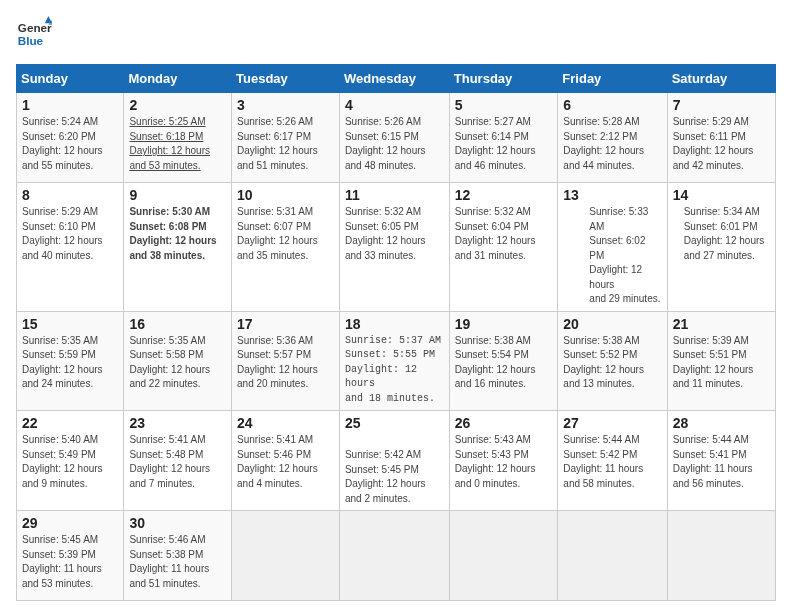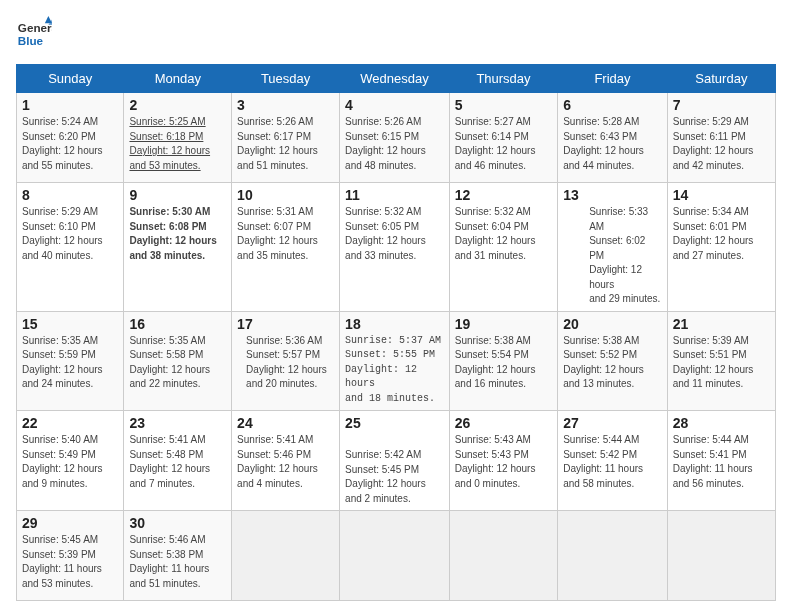--- a/index.html
+++ b/index.html
@@ -39,23 +39,23 @@
     table {
       width: 100%;
       border-collapse: collapse;
       font-size: 10.5px;
     }
     thead tr th {
       background: #1a6bb5;
       color: #fff;
       padding: 6px 4px;
       font-size: 13px;
-      font-weight: normal;
+      font-weight: bold;
       border: 1px solid #1a6bb5;
-      text-align: center;
+      text-align: left;
     }
     tbody tr td {
       border: 1px solid #ccc;
       vertical-align: top;
       padding: 4px 5px;
       width: 113px;
       min-height: 80px;
       height: 90px;
       background: #fff;
     }
@@ -137,21 +137,21 @@
         <td>
           <span class="day-num">5</span>
           <div class="day-detail" style="white-space: pre-line;">Sunrise: 5:27 AM
 Sunset: 6:14 PM
 Daylight: 12 hours
 and 46 minutes.</div>
         </td>
         <td>
           <span class="day-num">6</span>
           <div class="day-detail" style="white-space: pre-line;">Sunrise: 5:28 AM
-Sunset: 6:43 PM
+Sunset: 2:12 PM
 Daylight: 12 hours
 and 44 minutes.</div>
         </td>
         <td>
           <span class="day-num">7</span>
           <div class="day-detail" style="white-space: pre-line;">Sunrise: 5:29 AM
 Sunset: 6:11 PM
 Daylight: 12 hours
 and 42 minutes.</div>
         </td>
@@ -194,21 +194,21 @@
         </td>
         <td>
           <span class="day-num">13</span>
           <div class="day-detail" style="white-space: pre-line; margin-left: 26px;">Sunrise: 5:33 AM
 Sunset: 6:02 PM
 Daylight: 12 hours
 and 29 minutes.</div>
         </td>
         <td>
           <span class="day-num">14</span>
-          <div class="day-detail" style="white-space: pre-line;">Sunrise: 5:34 AM
+          <div class="day-detail" style="white-space: pre-line; margin-left: 11px;">Sunrise: 5:34 AM
 Sunset: 6:01 PM
 Daylight: 12 hours
 and 27 minutes.</div>
         </td>
       </tr>
       <tr>
         <td>
           <span class="day-num">15</span>
           <div class="day-detail" style="white-space: pre-line;">Sunrise: 5:35 AM
 Sunset: 5:59 PM
@@ -217,21 +217,21 @@
         </td>
         <td>
           <span class="day-num">16</span>
           <div class="day-detail" style="white-space: pre-line;">Sunrise: 5:35 AM
 Sunset: 5:58 PM
 Daylight: 12 hours
 and 22 minutes.</div>
         </td>
         <td>
           <span class="day-num">17</span>
-          <div class="day-detail" style="white-space: pre-line; margin-left: 9px;">Sunrise: 5:36 AM
+          <div class="day-detail" style="white-space: pre-line;">Sunrise: 5:36 AM
 Sunset: 5:57 PM
 Daylight: 12 hours
 and 20 minutes.</div>
         </td>
         <td>
           <span class="day-num">18</span>
           <div class="day-detail" style="white-space: pre-line; font-family: Liberation Mono, monospace;">Sunrise: 5:37 AM
 Sunset: 5:55 PM
 Daylight: 12 hours
 and 18 minutes.</div>

